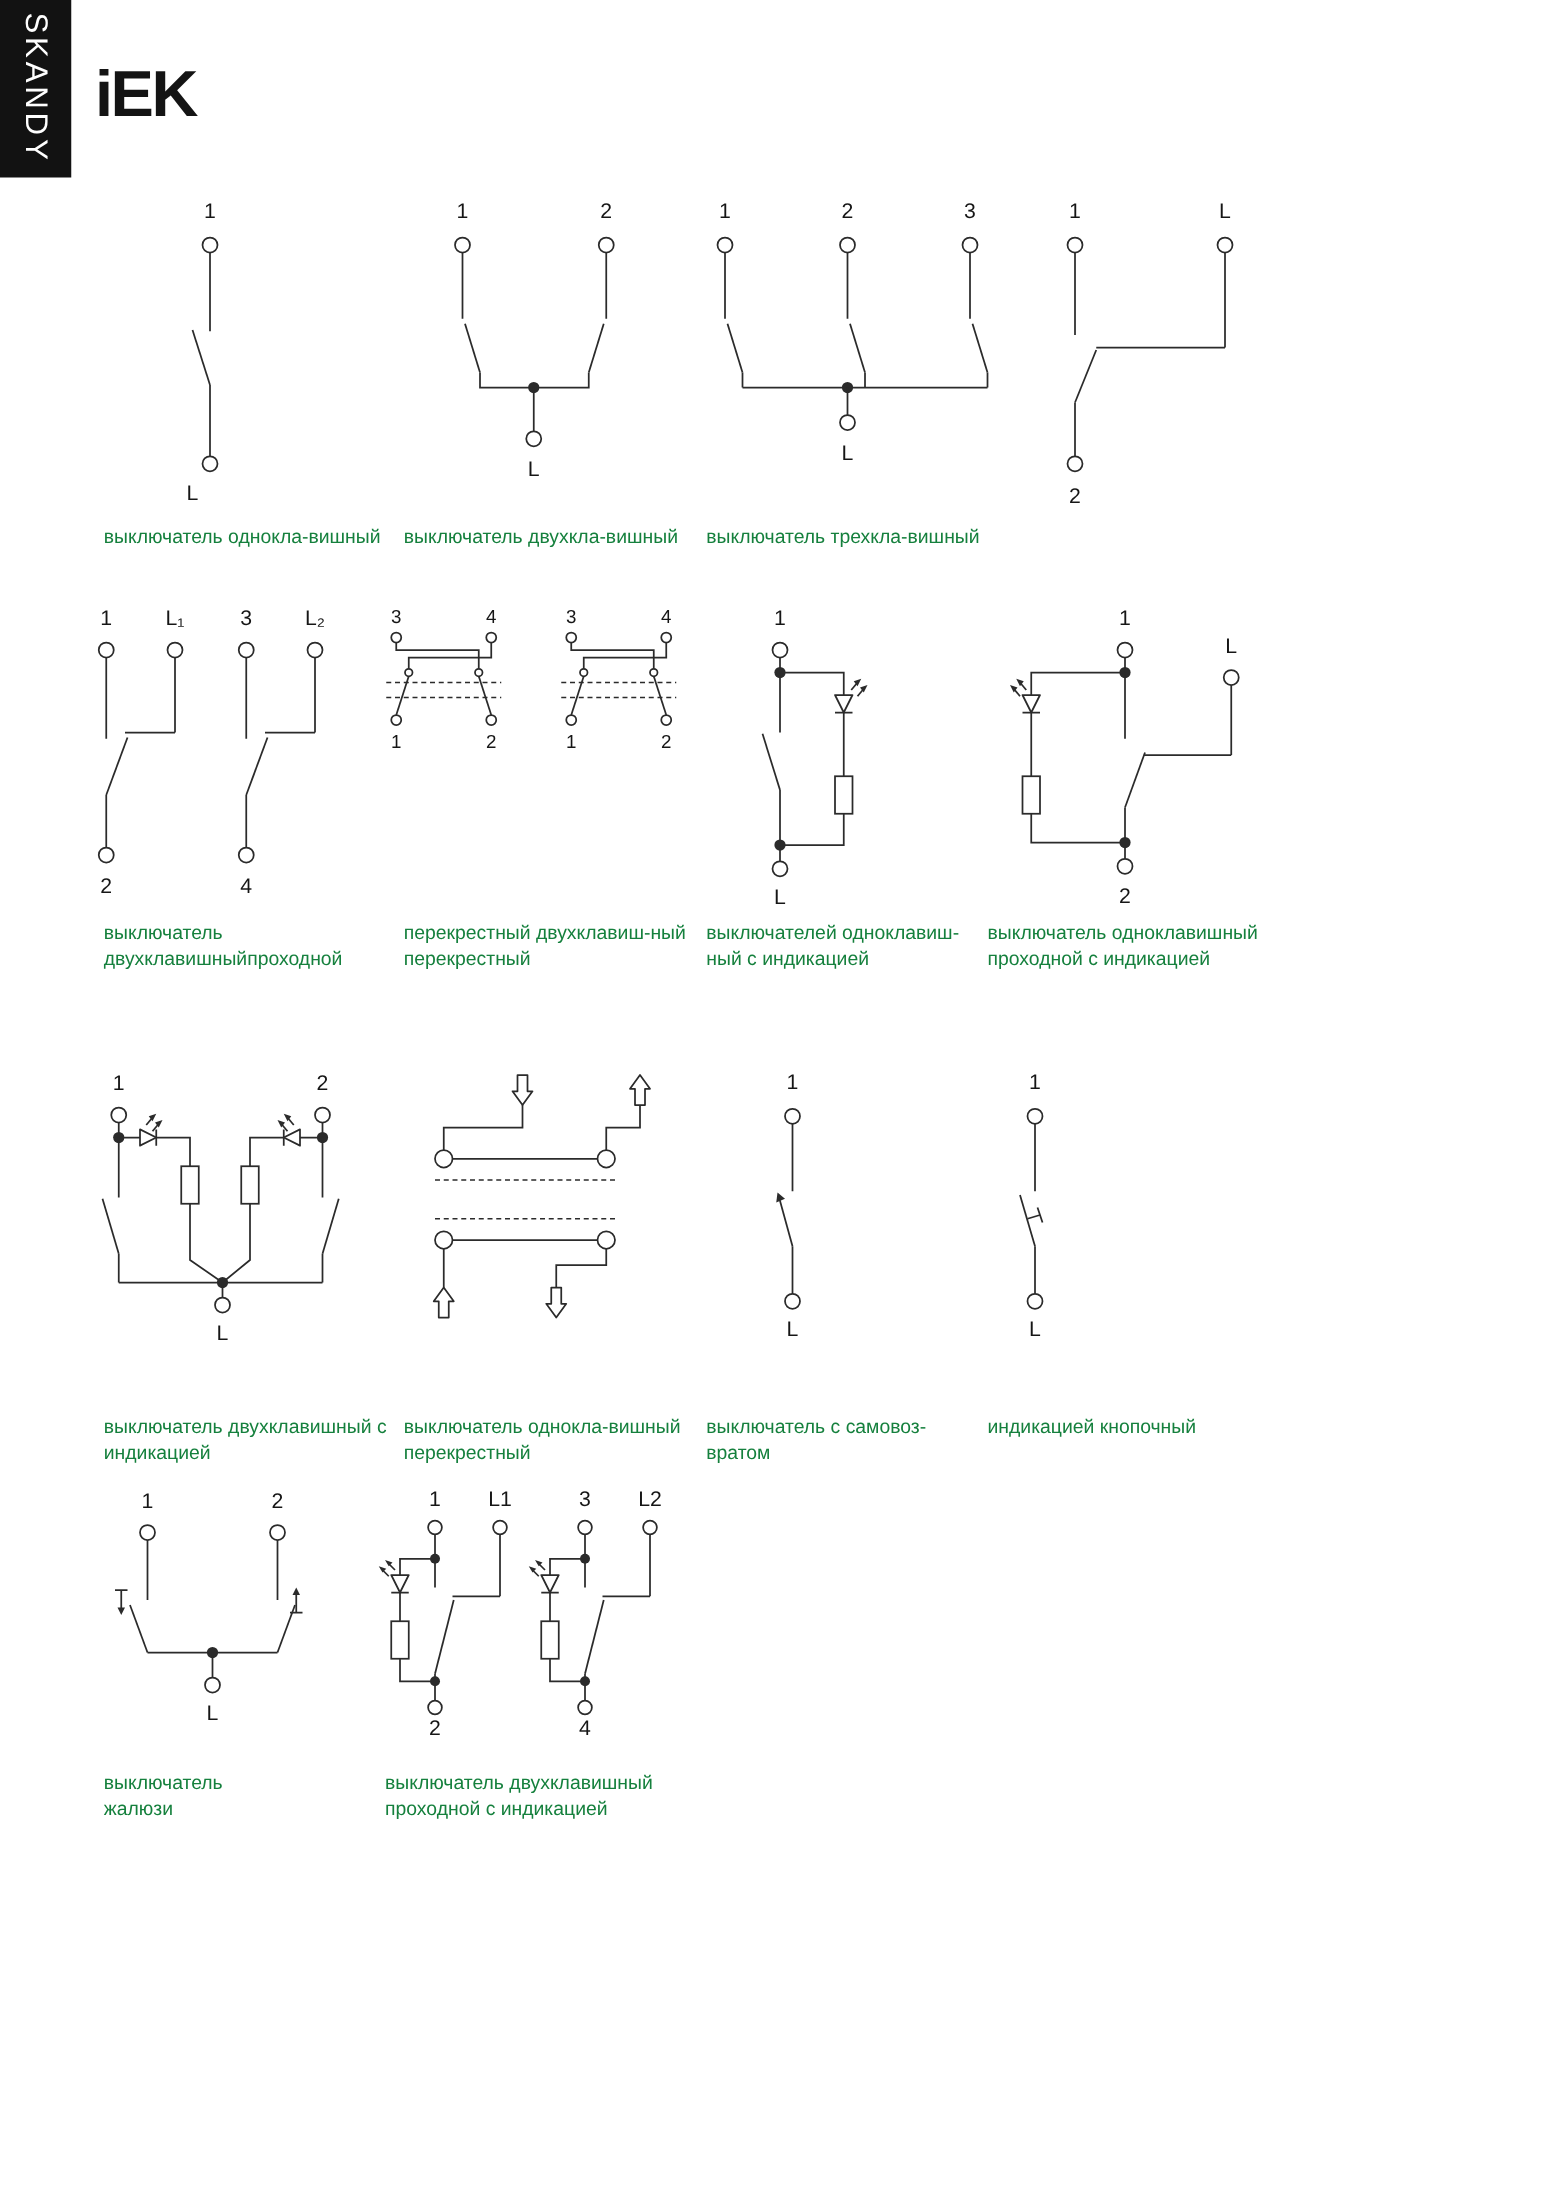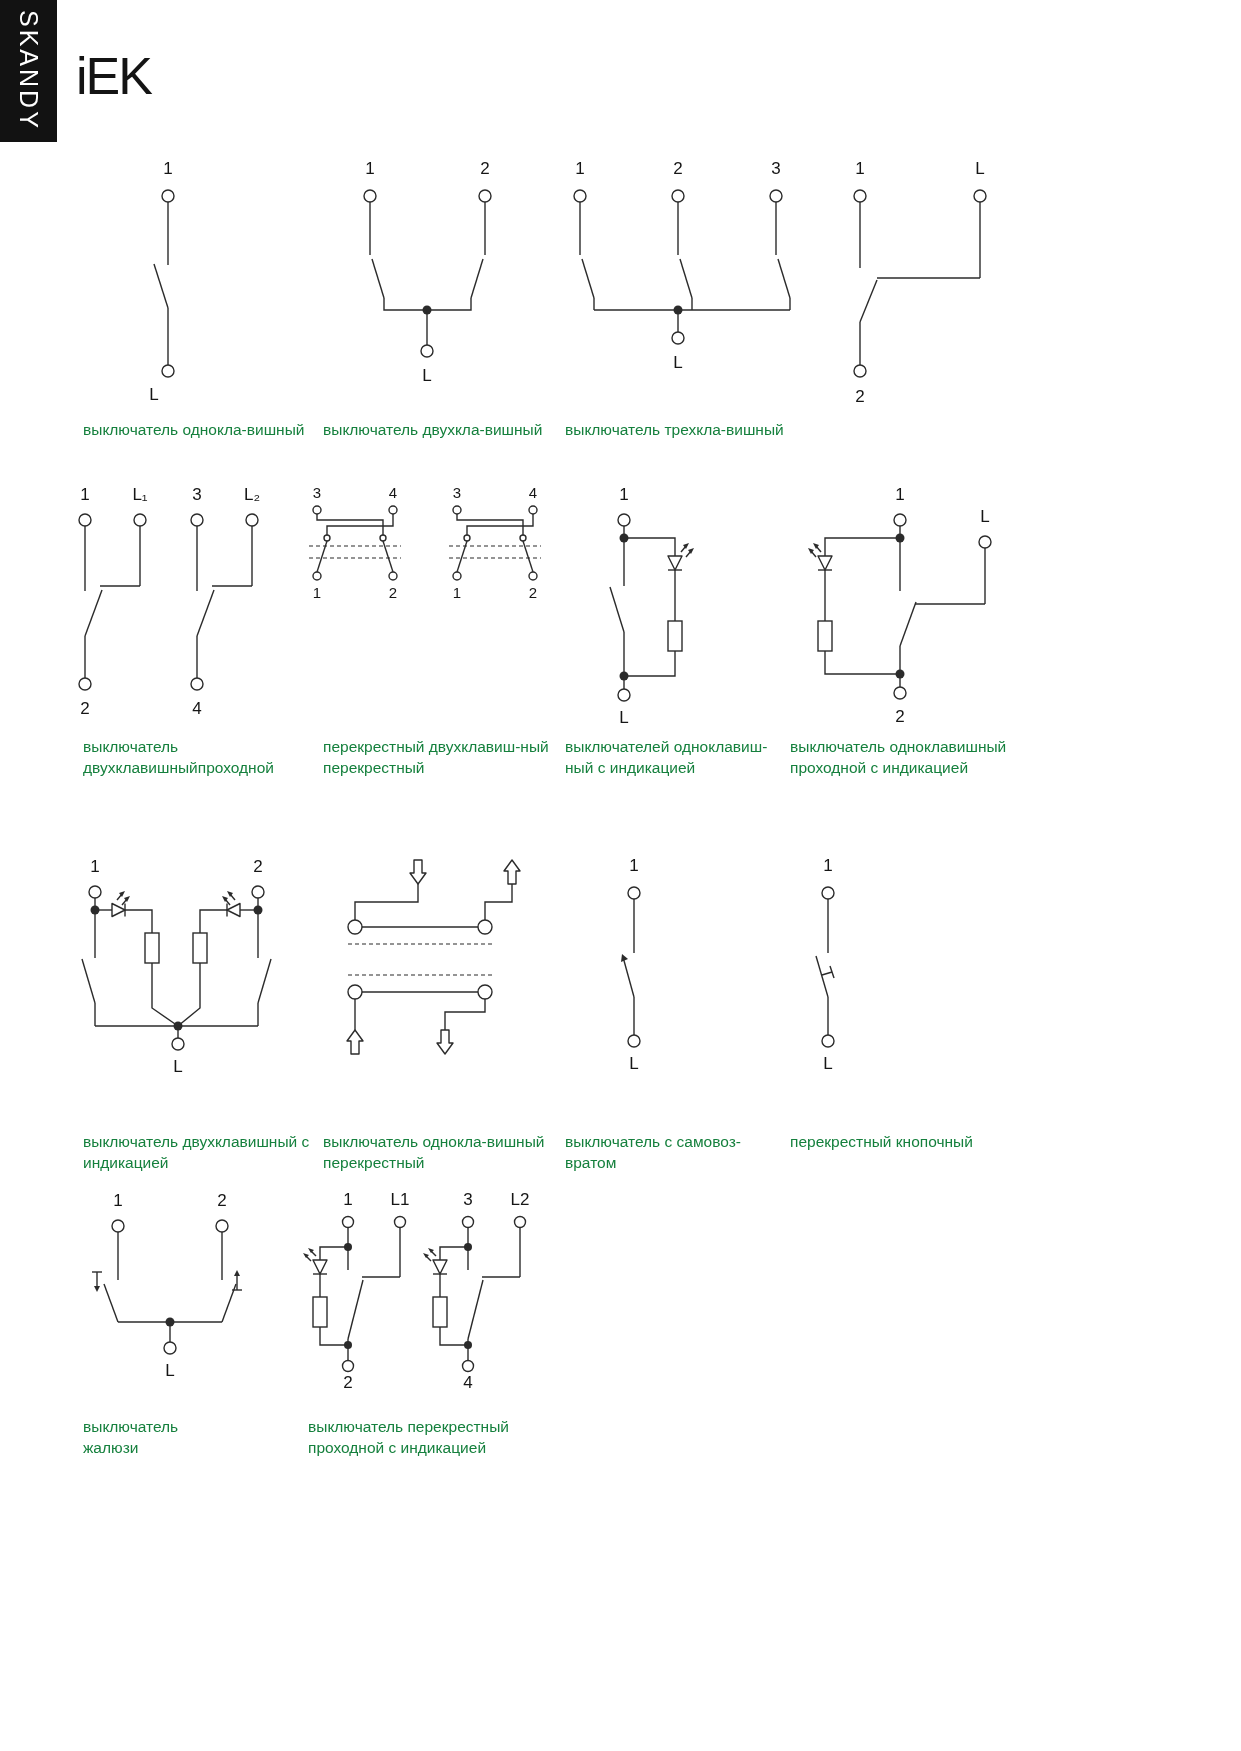--- a/index.html
+++ b/index.html
@@ -1,20 +1,20 @@
 <!DOCTYPE html>
 <html><head>
 <meta charset="utf-8">
 <style>
 *{box-sizing:border-box;margin:0;padding:0}
 body{background:#e9e9e9;font-family:"Liberation Sans",sans-serif}
 .page{position:relative;width:1241px;height:1751px;background:#ffffff;overflow:hidden;margin:0 auto}
 .brand{position:absolute;left:0;top:0;width:57px;height:142px;background:#121212;display:flex;justify-content:center}
 .brand span{writing-mode:vertical-rl;color:#fff;font-size:25px;letter-spacing:3px;padding-top:10px;font-weight:500}
-.logo{position:absolute;left:76px;top:46px;font-size:52px;font-weight:normal;letter-spacing:-2px;color:#141414}
+.logo{position:absolute;left:76px;top:46px;font-size:52px;font-weight:bold;letter-spacing:-2px;color:#141414}
 .diagram{position:absolute}
 .dlabel{position:absolute;font-size:15.5px;line-height:1.35;color:#15803d}
 .dlabel div{white-space:nowrap}
 .caption{position:absolute;left:75px;top:1487px;font-size:21px;color:#161616}
 svg line,svg polyline{stroke:#2b2b2b;stroke-width:1.4;fill:none}
 svg .dash{stroke-dasharray:4 3;stroke-width:1.1}
 svg circle.term{fill:#fff;stroke:#2b2b2b;stroke-width:1.4}
 svg circle.dot{fill:#2b2b2b;stroke:none}
 svg rect.res{fill:#fff;stroke:#2b2b2b;stroke-width:1.4}
 svg polygon.led{fill:#fff;stroke:#2b2b2b;stroke-width:1.4;stroke-linejoin:round}
@@ -395,21 +395,21 @@
   </div>
   <div class="dlabel" style="left:323px;top:1132px">
     <div>выключатель однокла-вишный</div>
       <div>перекрестный</div>
   </div>
   <div class="dlabel" style="left:565px;top:1132px">
     <div>выключатель с самовоз-</div>
       <div>вратом</div>
   </div>
   <div class="dlabel" style="left:790px;top:1132px">
-    <div>перекрестный кнопочный</div>
+    <div>индикацией кнопочный</div>
       <div></div>
   </div>
 
   <div class="diagram" style="left:82px;top:1192px">
     <svg width="190" height="230">
       <text x="36" y="14">1</text>
       <text x="140" y="14">2</text>
       <g>
         <circle class="term" cx="36" cy="34" r="6"></circle>
         <circle class="term" cx="140" cy="34" r="6"></circle>
@@ -497,18 +497,18 @@
       </g>
       <text x="168" y="196">4</text>
     </svg>
   </div>
 
   <div class="dlabel" style="left:83px;top:1417px">
     <div>выключатель</div>
       <div>жалюзи</div>
   </div>
   <div class="dlabel" style="left:308px;top:1417px">
-    <div>выключатель перекрестный</div>
+    <div>выключатель двухклавишный</div>
       <div>проходной с индикацией</div>
   </div>
 
 
 </div>
 
 </body></html>

